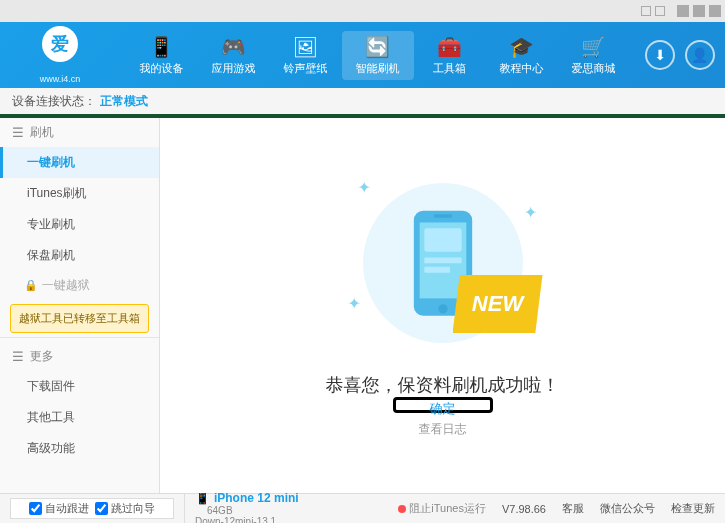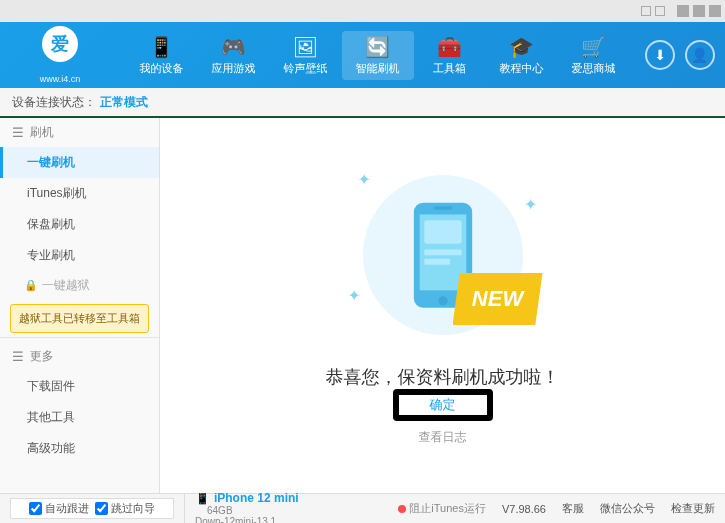--- a/index.html
+++ b/index.html
@@ -88,21 +88,21 @@
 
     
     .status-bar {
       height: 30px;
       background: #f5f5f5;
       display: flex;
       align-items: center;
       padding: 0 12px;
       font-size: 12px;
       color: #555;
-      border-bottom: 2px solid #14532d;
+      border-bottom: 4px solid #14532d;
     }
     .status-label { color: #555; }
     .status-value { color: #1a9fe8; font-weight: bold; margin-left: 4px; }
 
     
     .main-layout {
       display: flex;
       height: calc(523px - 22px - 66px - 30px - 30px);
     }
 
@@ -196,43 +196,43 @@
       top: 10px; left: 20px;
       display: flex; align-items: center; justify-content: center;
     }
     .phone-svg {
       width: 70px;
     }
     .new-badge {
       position: absolute;
       bottom: 20px; right: 0;
       background: #f5c518;
-      width: 90px; height: 52px;
+      width: 90px; height: 58px;
       display: flex; align-items: center; justify-content: center;
       font-size: 22px; font-weight: bold; color: white;
       font-style: italic;
       clip-path: polygon(8% 0%, 100% 0%, 92% 100%, 0% 100%);
     }
     .sparkle {
       position: absolute;
       color: #87d4f0;
       font-size: 16px;
     }
     .sparkle-1 { top: 5px; left: 15px; }
     .sparkle-2 { top: 30px; right: 5px; }
     .sparkle-3 { bottom: 40px; left: 5px; }
 
     .success-text {
       font-size: 18px;
       color: #333;
     }
     .confirm-btn {
       width: 100px;
-      height: 32px;
-      border: 6px solid #000000;
+      height: 16px;
+      border: 3px solid #000000;
       background: white;
       color: #1a9fe8;
       border-radius: 4px;
       cursor: pointer;
       font-size: 13px;
       margin-bottom: 8px;
     }
     .show-daily {
       font-size: 12px;
       color: #999;
@@ -346,22 +346,22 @@
 <div class="main-layout">
 
   <div class="sidebar">
     <div class="sidebar-section-header">
       <span class="sidebar-section-icon">☰</span>
       <span>刷机</span>
     </div>
 
     <div class="sidebar-item active">一键刷机</div>
     <div class="sidebar-item">iTunes刷机</div>
+    <div class="sidebar-item">专业刷机</div>
     <div class="sidebar-item">保盘刷机</div>
-    <div class="sidebar-item">专业刷机</div>
 
     <div class="sidebar-disabled">
       <span class="lock-icon">🔒</span>
       <span>一键越狱</span>
     </div>
 
     <div class="sidebar-notice">越狱工具已转移至工具箱</div>
 
     <hr class="sidebar-divider">
 

